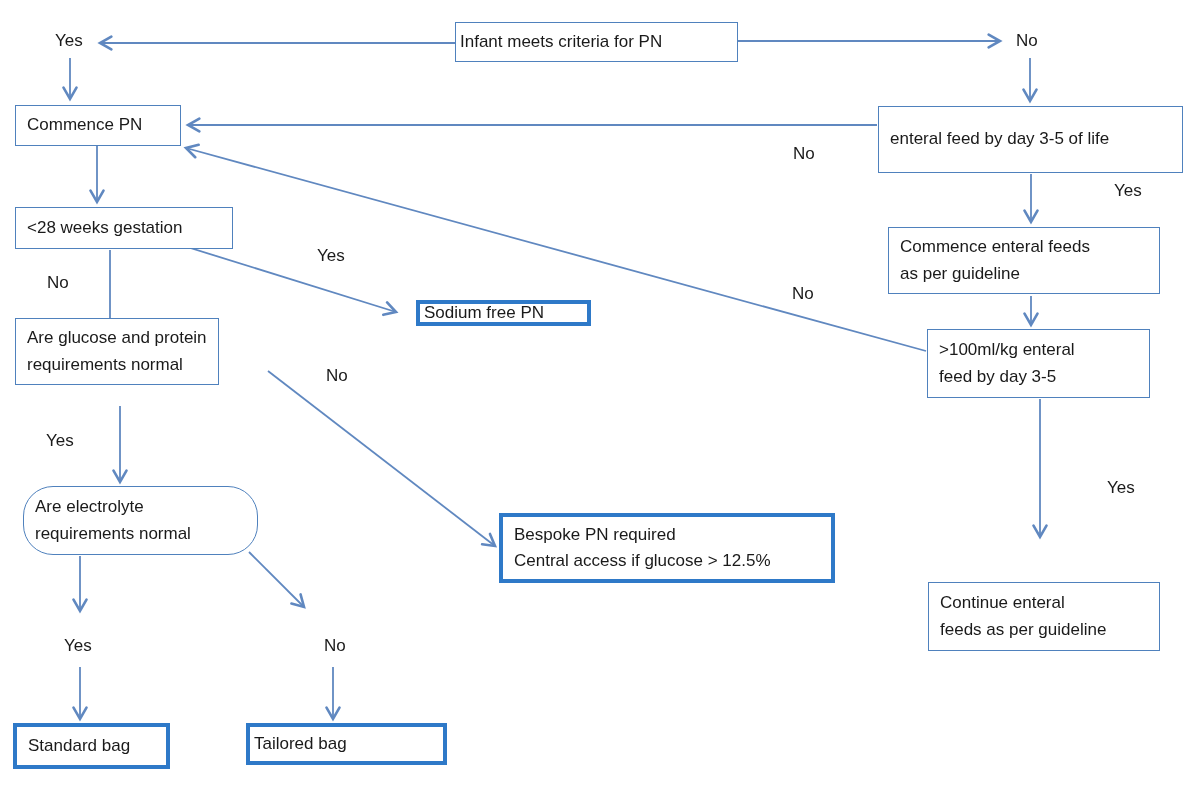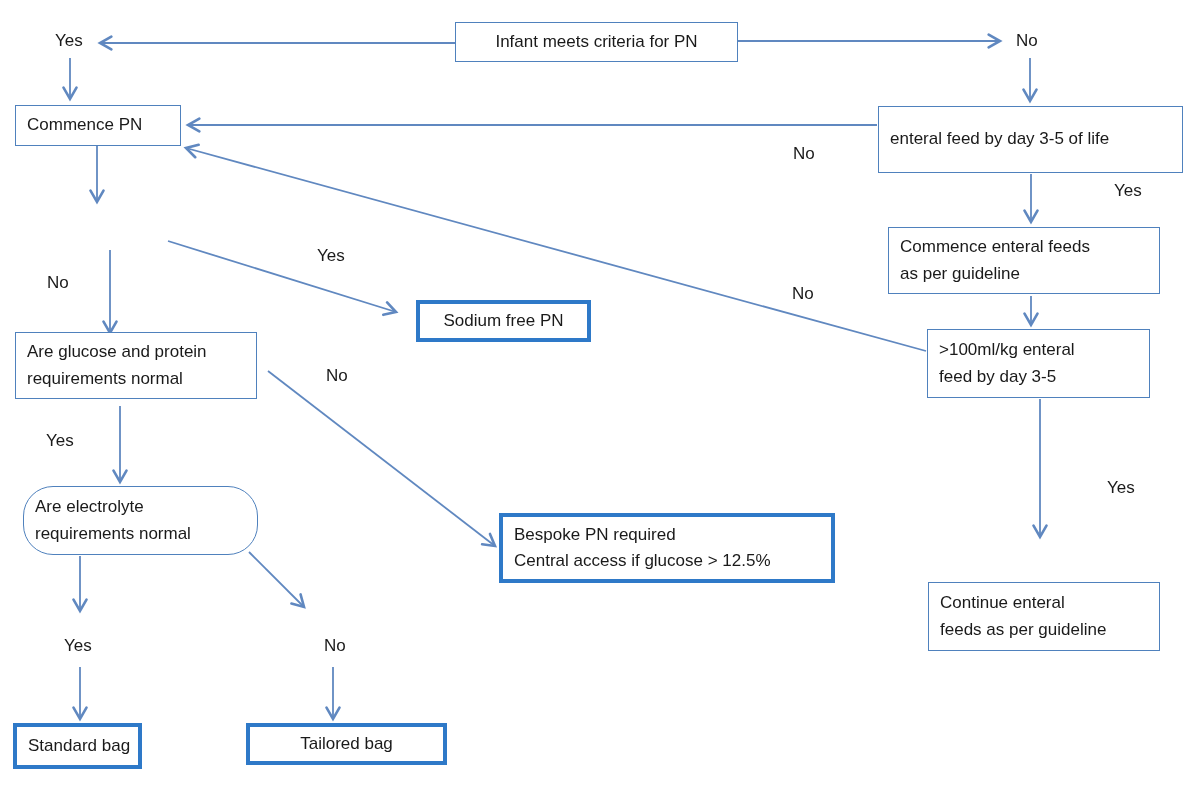--- a/index.html
+++ b/index.html
@@ -25,38 +25,38 @@
   .node {
     position: absolute;
     background: #ffffff;
     border: 1.5px solid var(--box-border);
     font-size: 17px; line-height: 1.55;
     display: flex; flex-direction: column; justify-content: center;
     padding: 2px 11px;
     white-space: nowrap;
   }
   .node.emph { border: 4px solid var(--emphasis-border); }
-  .node.center { align-items: center; padding: 2px 4px; }
+  .node.center { align-items: flex-start; padding: 2px 4px; }
   .elabel {
     position: absolute; font-size: 17px; line-height: 20px;
     white-space: nowrap;
   }
   
   .n-infant    { left: 455px; top: 22px;  width: 283px; height: 40px; }
   .n-commence  { left: 15px;  top: 105px; width: 166px; height: 41px; }
   .n-likely    { left: 878px; top: 106px; width: 305px; height: 67px; }
   .n-lt28      { left: 15px;  top: 207px; width: 218px; height: 42px; }
   .n-cenfeeds  { left: 888px; top: 227px; width: 272px; height: 67px; }
-  .n-sodium    { left: 416px; top: 300px; width: 175px; height: 42px; }
+  .n-sodium    { left: 416px; top: 300px; width: 175px; height: 26px; }
   .n-gt100     { left: 927px; top: 329px; width: 223px; height: 69px; }
-  .n-glucose   { left: 15px;  top: 332px; width: 242px; height: 67px; }
+  .n-glucose   { left: 15px;  top: 318px; width: 204px; height: 67px; }
   .n-electro   { left: 23px;  top: 486px; width: 235px; height: 69px; border-radius: 30px; }
   .n-bespoke   { left: 499px; top: 513px; width: 336px; height: 70px; }
   .n-continue  { left: 928px; top: 542px; width: 232px; height: 69px; margin-top: 40px; }
-  .n-standard  { left: 13px;  top: 723px; width: 129px; height: 46px; }
+  .n-standard  { left: 13px;  top: 723px; width: 157px; height: 46px; }
   .n-tailored  { left: 246px; top: 723px; width: 201px; height: 42px; }
   
   .l-criteria-yes   { left: 55px;   top: 31px; }
   .l-criteria-no    { left: 1016px; top: 31px; }
   .l-likely-no      { left: 793px;  top: 144px; }
   .l-likely-yes     { left: 1114px; top: 181px; }
   .l-gestation-yes  { left: 317px;  top: 246px; }
   .l-gestation-no   { left: 47px;   top: 273px; }
   .l-feed-no        { left: 792px;  top: 284px; }
   .l-glucose-no     { left: 326px;  top: 366px; }
@@ -101,20 +101,23 @@
   </div>
 
   <div class="node n-commence">
     <span>Commence PN</span>
   </div>
 
   <div class="node n-likely">
     <span>enteral feed by day 3-5 of life</span>
   </div>
 
+  <div class="node n-lt28">
+    <span>&lt;28 weeks gestation</span>
+  </div>
 
   <div class="node n-cenfeeds">
     <span>Commence enteral feeds</span>
     <span>as per guideline</span>
   </div>
 
   <div class="node emph center n-sodium">
     <span>Sodium free PN</span>
   </div>
 

